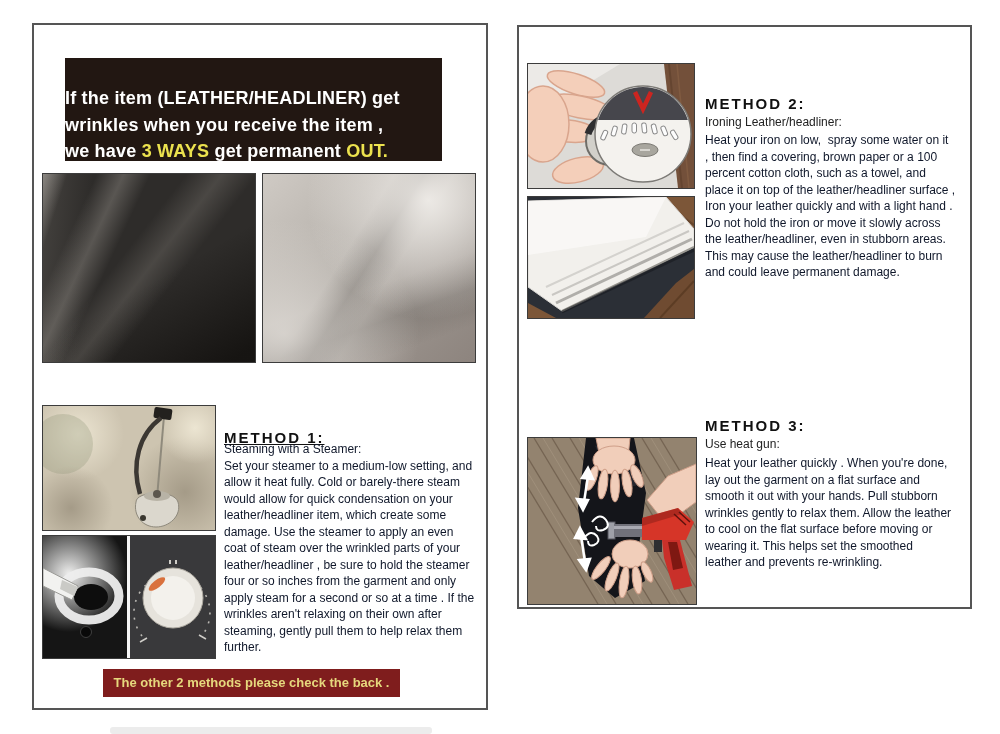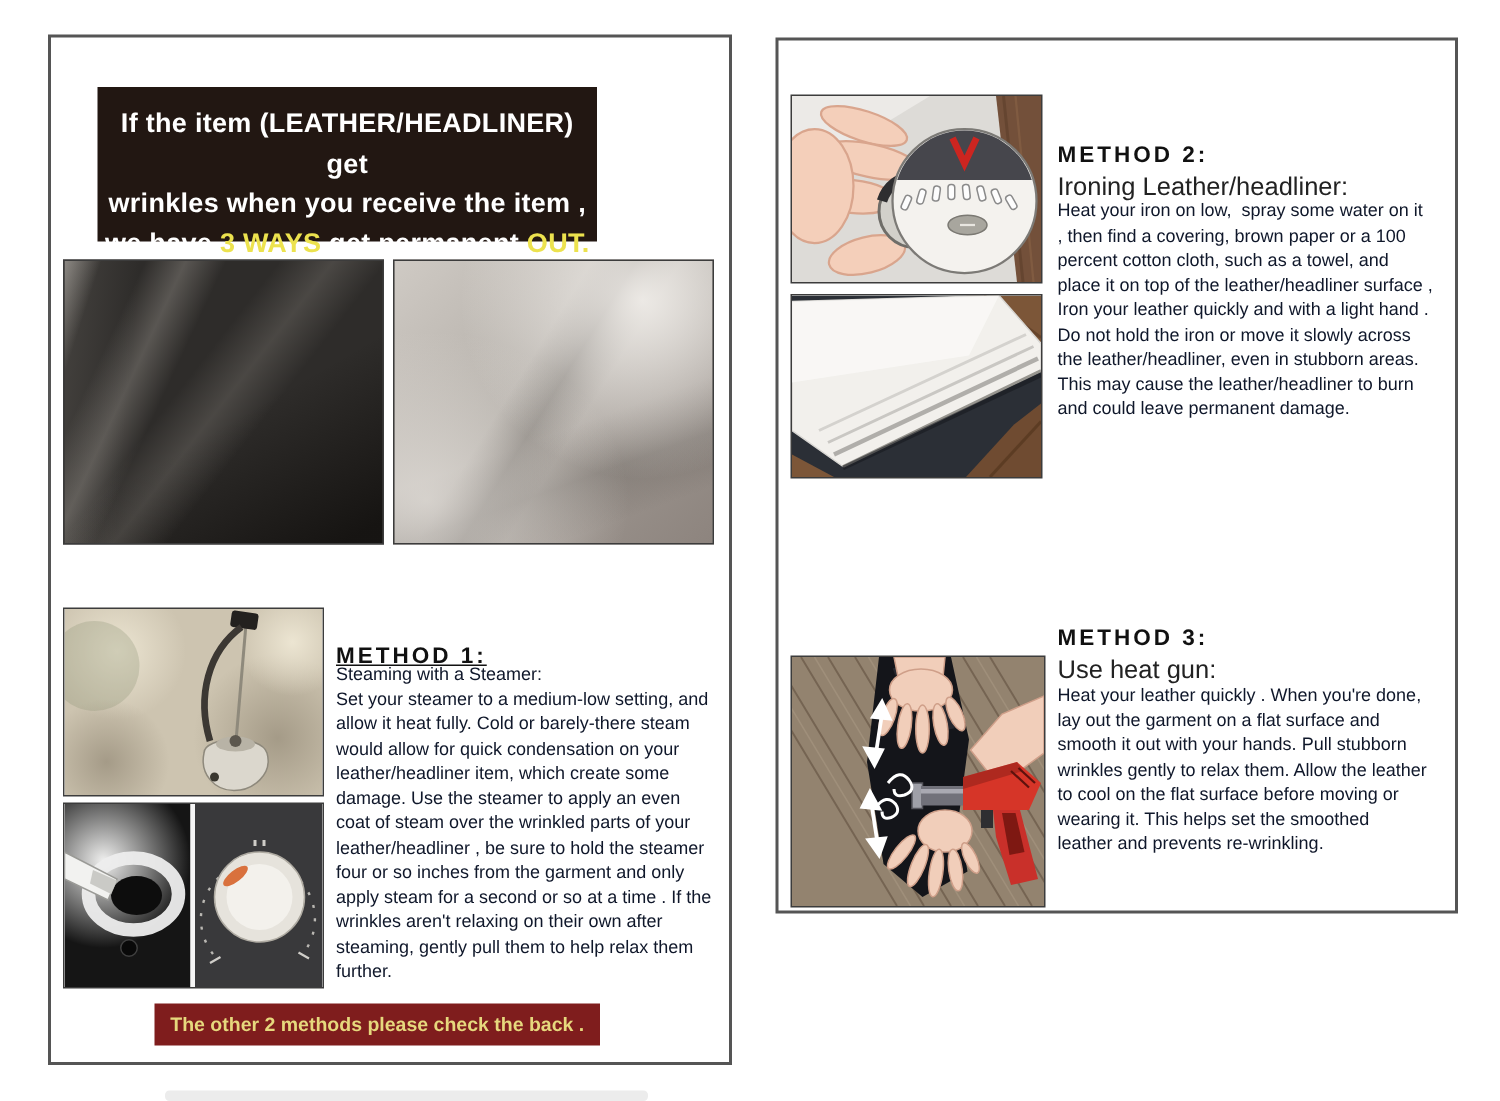--- a/index.html
+++ b/index.html
@@ -4,23 +4,23 @@
 <style>
   * { margin:0; padding:0; box-sizing:border-box; }
   body { background:#fff; font-family:"Liberation Sans", sans-serif; }
   .canvas { position:relative; width:1000px; height:734px; background:#ffffff; overflow:hidden; }
 
   .panel { position:absolute; background:#fff; border:2px solid #555; }
   .panel-left  { left:32px;  top:23px; width:456px; height:687px; }
   .panel-right { left:517px; top:25px; width:455px; height:584px; }
 
   
-  .header-box { position:absolute; left:31px; top:33px; width:333px; height:103px;
-    background:#221712; color:#fff; text-align:center; font-weight:bold;
-    font-size:18px; line-height:26.5px; padding-top:11px; letter-spacing:.2px; }
+  .header-box { position:absolute; left:31px; top:33px; width:377px; height:103px;
+    background:#221712; color:#fff; font-weight:bold;
+    font-size:18px; line-height:26.5px; padding-top:27px; letter-spacing:.2px; }
   .yellow { color:#ece24e; }
 
   
   .photo { position:absolute; border:1px solid #3c3c3c; }
   .leather-photo { left:8px; top:148px; width:214px; height:190px;
     background-color:#2e2c2a;
     background-image:
       linear-gradient(108deg, rgba(200,195,188,.55) 0%, rgba(200,195,188,0) 9%),
       linear-gradient(115deg, rgba(150,145,138,0) 18%, rgba(160,155,148,.38) 27%, rgba(150,145,138,0) 36%),
       linear-gradient(128deg, rgba(150,145,138,0) 40%, rgba(140,135,128,.3) 50%, rgba(150,145,138,0) 60%),
@@ -38,21 +38,21 @@
   .illus { position:absolute; border:1px solid #3c3c3c; overflow:hidden; }
   .illus svg { display:block; }
   .steamer-photo   { left:8px; top:380px; width:174px; height:126px; }
   .nozzle-dial     { left:8px; top:510px; width:174px; height:124px; }
   .iron-illus      { left:8px; top:36px;  width:168px; height:126px; }
   .towel-photo     { left:8px; top:169px; width:168px; height:123px; }
   .heatgun-illus   { left:8px; top:410px; width:170px; height:168px; }
 
   
   .m-heading { position:absolute; font-weight:bold; font-size:15px; letter-spacing:2px; color:#111; }
-  .m-sub  { position:absolute; font-size:17px; color:#222; }
+  .m-sub  { position:absolute; font-size:12px; color:#222; }
   .m-body { position:absolute; font-size:12px; line-height:16.5px; color:#0f172a; white-space:pre-wrap; }
 
   .m1-heading { left:190px; top:404px;text-decoration:underline; }
   .m1-body    { left:190px; top:416px; width:266px; }
 
   .m2-heading { left:186px; top:68px; }
   .m2-sub     { left:186px; top:88px; }
   .m2-body    { left:186px; top:105px; width:270px; }
 
   .m3-heading { left:186px; top:390px; }

